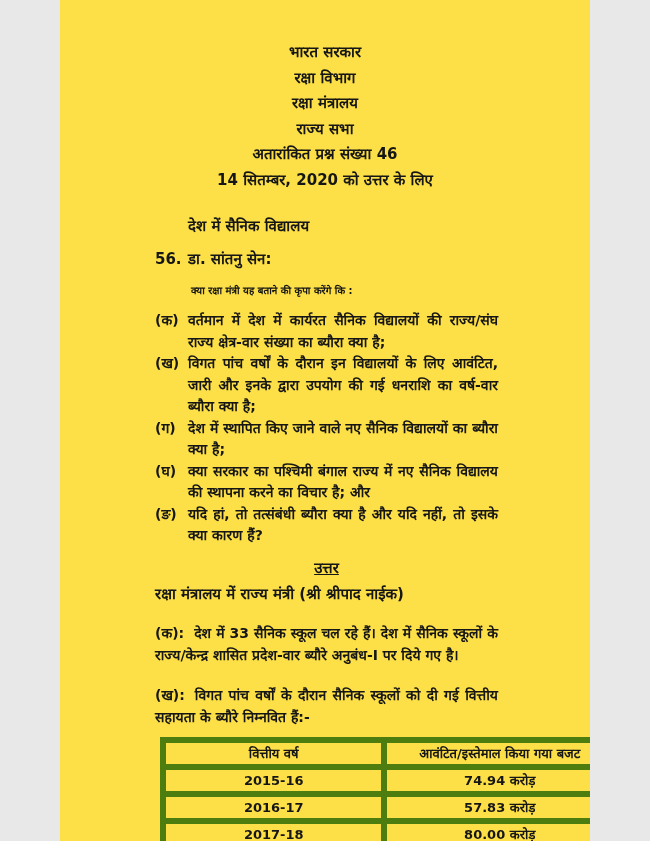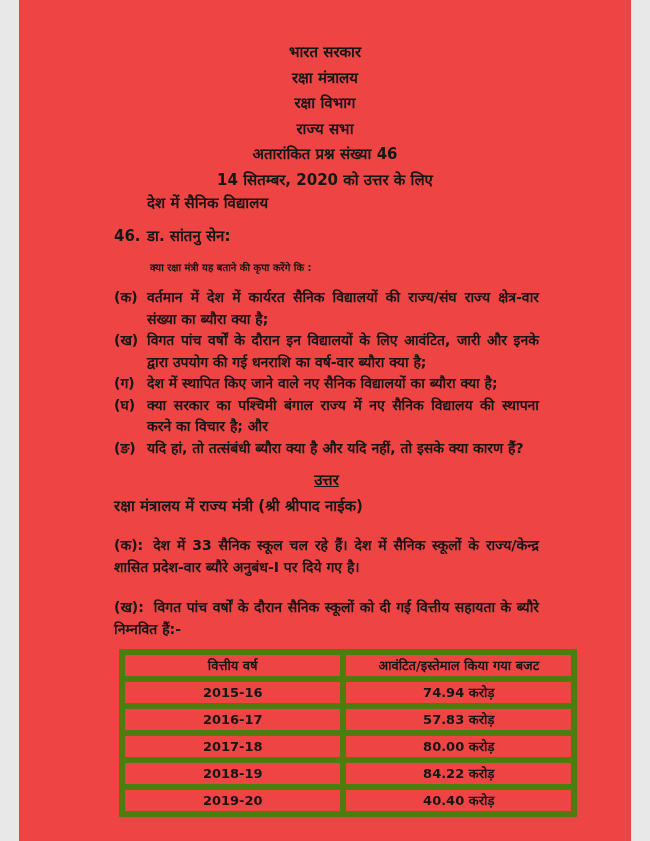--- a/index.html
+++ b/index.html
@@ -1,39 +1,39 @@
 <!DOCTYPE html>
 <html><head>
 <meta charset="utf-8">
 <style>
   html,body{margin:0;padding:0;background:#e8e8e8;}
   .page{
     position:relative;
-    width:612px;height:841px;
+    width:530px;height:841px;
     margin:0 auto;
-    background:#ef4444;
+    background:#fde047;
     font-family:"DejaVu Sans","Liberation Sans",sans-serif;
     font-weight:700;
     color:#161616;
     overflow:hidden;
     box-sizing:border-box;
   }
   .header-block{
     padding-top:40px;
     text-align:center;
   }
   .header-line{
     font-size:15px;
     line-height:25.5px;
   }
   .content{
     padding:0 92px 0 95px;
   }
   .subject{
-    margin:0 0 0 33px;
+    margin:23px 0 0 33px;
     font-size:15px;
     line-height:20px;
   }
   .q-head{
     display:flex;
     margin-top:13px;
     font-size:15px;
     line-height:20px;
   }
   .q-num{flex:0 0 33px;}
@@ -90,33 +90,33 @@
   .fin-table col.c1{width:49%;}
   .fin-table col.c2{width:51%;}
 </style>
 </head>
 <body>
 
 <div class="page">
 
   <div class="header-block">
     <div class="header-line">भारत सरकार</div>
+    <div class="header-line">रक्षा विभाग</div>
     <div class="header-line">रक्षा मंत्रालय</div>
-    <div class="header-line">रक्षा विभाग</div>
     <div class="header-line">राज्य सभा</div>
     <div class="header-line">अतारांकित प्रश्न संख्या 46</div>
     <div class="header-line">14 सितम्बर, 2020 को उत्तर के लिए</div>
   </div>
 
   <div class="content">
 
     <div class="subject">देश में सैनिक विद्यालय</div>
 
     <div class="q-head">
-      <span class="q-num">46.</span>
+      <span class="q-num">56.</span>
       <span>डा. सांतनु सेन:</span>
     </div>
 
     <div class="intro">क्या रक्षा मंत्री यह बताने की कृपा करेंगे कि :</div>
 
     <div class="q-list">
       <div class="q-item">
         <span class="q-label">(क)</span>
         <span class="q-text">वर्तमान में देश में कार्यरत सैनिक विद्यालयों की राज्य/संघ राज्य क्षेत्र-वार संख्या का ब्यौरा क्या है;</span>
       </div>

